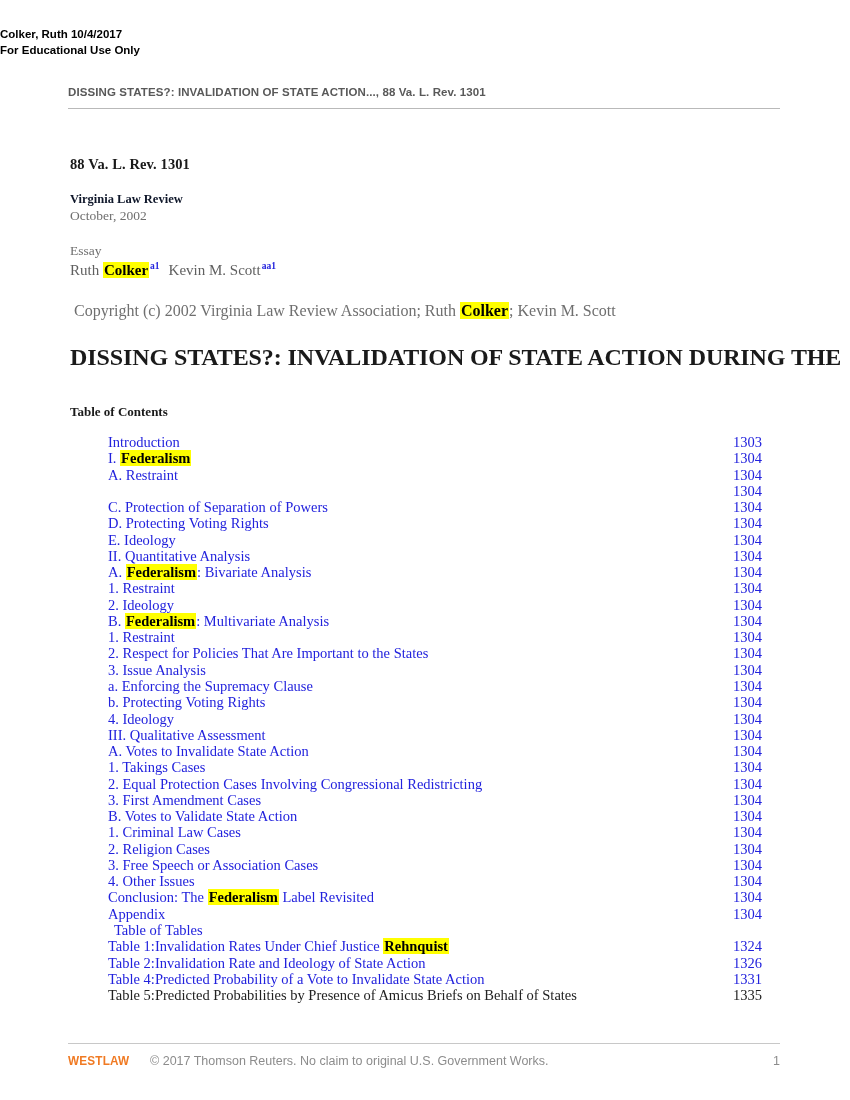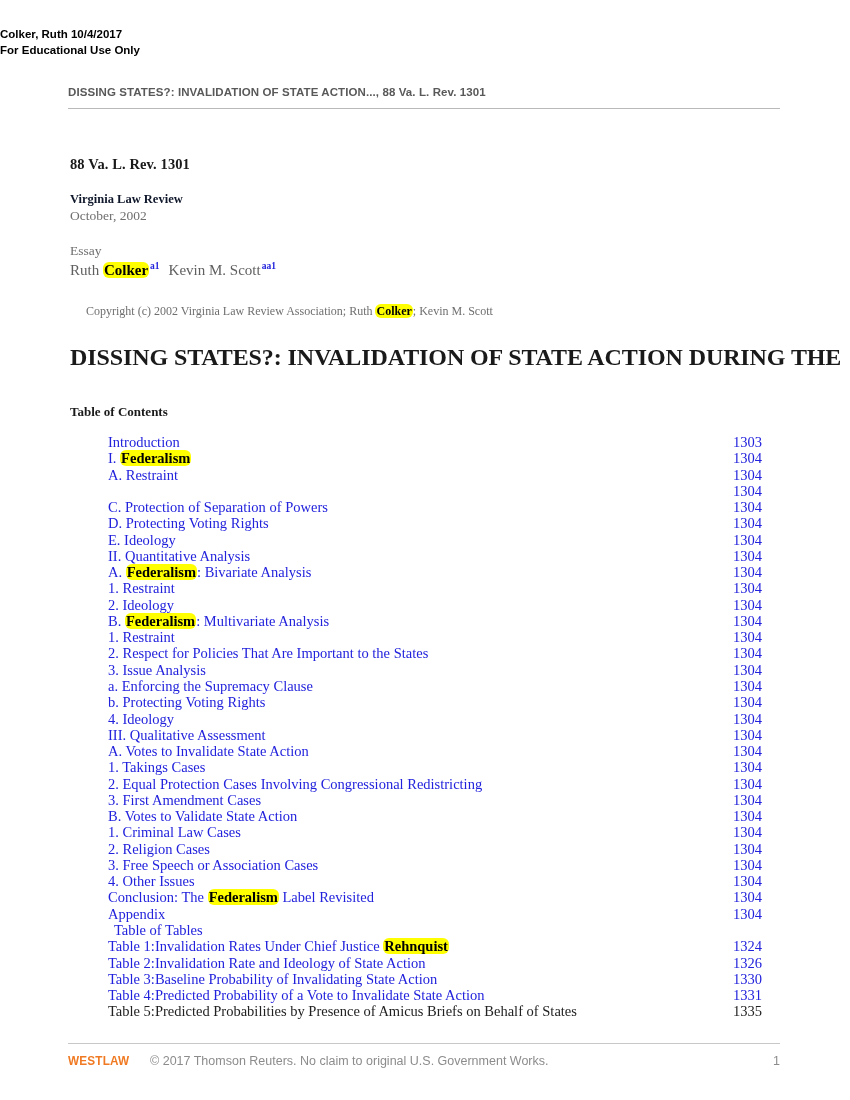--- a/index.html
+++ b/index.html
@@ -92,32 +92,31 @@
     line-height: 19px;
     margin: 0;
   }
   .authors {
     font-size: 15px;
     color: #5f5f5f;
     line-height: 21px;
     margin: 0 0 20px 0;
   }
   .copyright {
-    font-size: 12px;
+    font-size: 16px;
     color: #6f6f6f;
     line-height: 20px;
-    margin: 16px;
+    margin: 4px;
   }
 
   .hl {
     background: #ffff00;
     color: #000000;
     font-weight: bold;
     padding: 0 1px;
-    border-radius: 6px;
   }
   sup.fn {
     color: #2222dd;
     font-size: 9.5px;
     font-weight: bold;
     vertical-align: super;
     line-height: 0;
     margin-left: 1px;
   }
   .gap { display: inline-block; width: 9px; }
@@ -274,21 +273,20 @@
       <div class="toc-row"><span class="toc-label">B. Votes to Validate State Action</span><span class="toc-page">1304</span></div>
       <div class="toc-row"><span class="toc-label">1. Criminal Law Cases</span><span class="toc-page">1304</span></div>
       <div class="toc-row"><span class="toc-label">2. Religion Cases</span><span class="toc-page">1304</span></div>
       <div class="toc-row"><span class="toc-label">3. Free Speech or Association Cases</span><span class="toc-page">1304</span></div>
       <div class="toc-row"><span class="toc-label">4. Other Issues</span><span class="toc-page">1304</span></div>
       <div class="toc-row"><span class="toc-label"><span>Conclusion: The </span><span class="hl">Federalism</span><span> Label Revisited</span></span><span class="toc-page">1304</span></div>
       <div class="toc-row"><span class="toc-label">Appendix</span><span class="toc-page">1304</span></div>
       <div class="toc-row indent"><span class="toc-label">Table of Tables</span></div>
       <div class="toc-row"><span class="toc-label"><span>Table 1:Invalidation Rates Under Chief Justice </span><span class="hl">Rehnquist</span><span></span></span><span class="toc-page">1324</span></div>
       <div class="toc-row"><span class="toc-label">Table 2:Invalidation Rate and Ideology of State Action</span><span class="toc-page">1326</span></div>
-      <div class="toc-row"><span class="toc-label">Table 3:Baseline Probability of Invalidating State Action</span><span class="toc-page">1330</span></div>
       <div class="toc-row"><span class="toc-label">Table 4:Predicted Probability of a Vote to Invalidate State Action</span><span class="toc-page">1331</span></div>
       <div class="toc-row plain"><span class="toc-label">Table 5:Predicted Probabilities by Presence of Amicus Briefs on Behalf of States</span><span class="toc-page">1335</span></div>
     </div>
 
   <div class="footer-rule"></div>
   <div class="footer">
     <span class="wl-logo">WESTLAW</span>
     <span class="wl-copy">© 2017 Thomson Reuters. No claim to original U.S. Government Works.</span>
     <span class="wl-pageno">1</span>
   </div>

